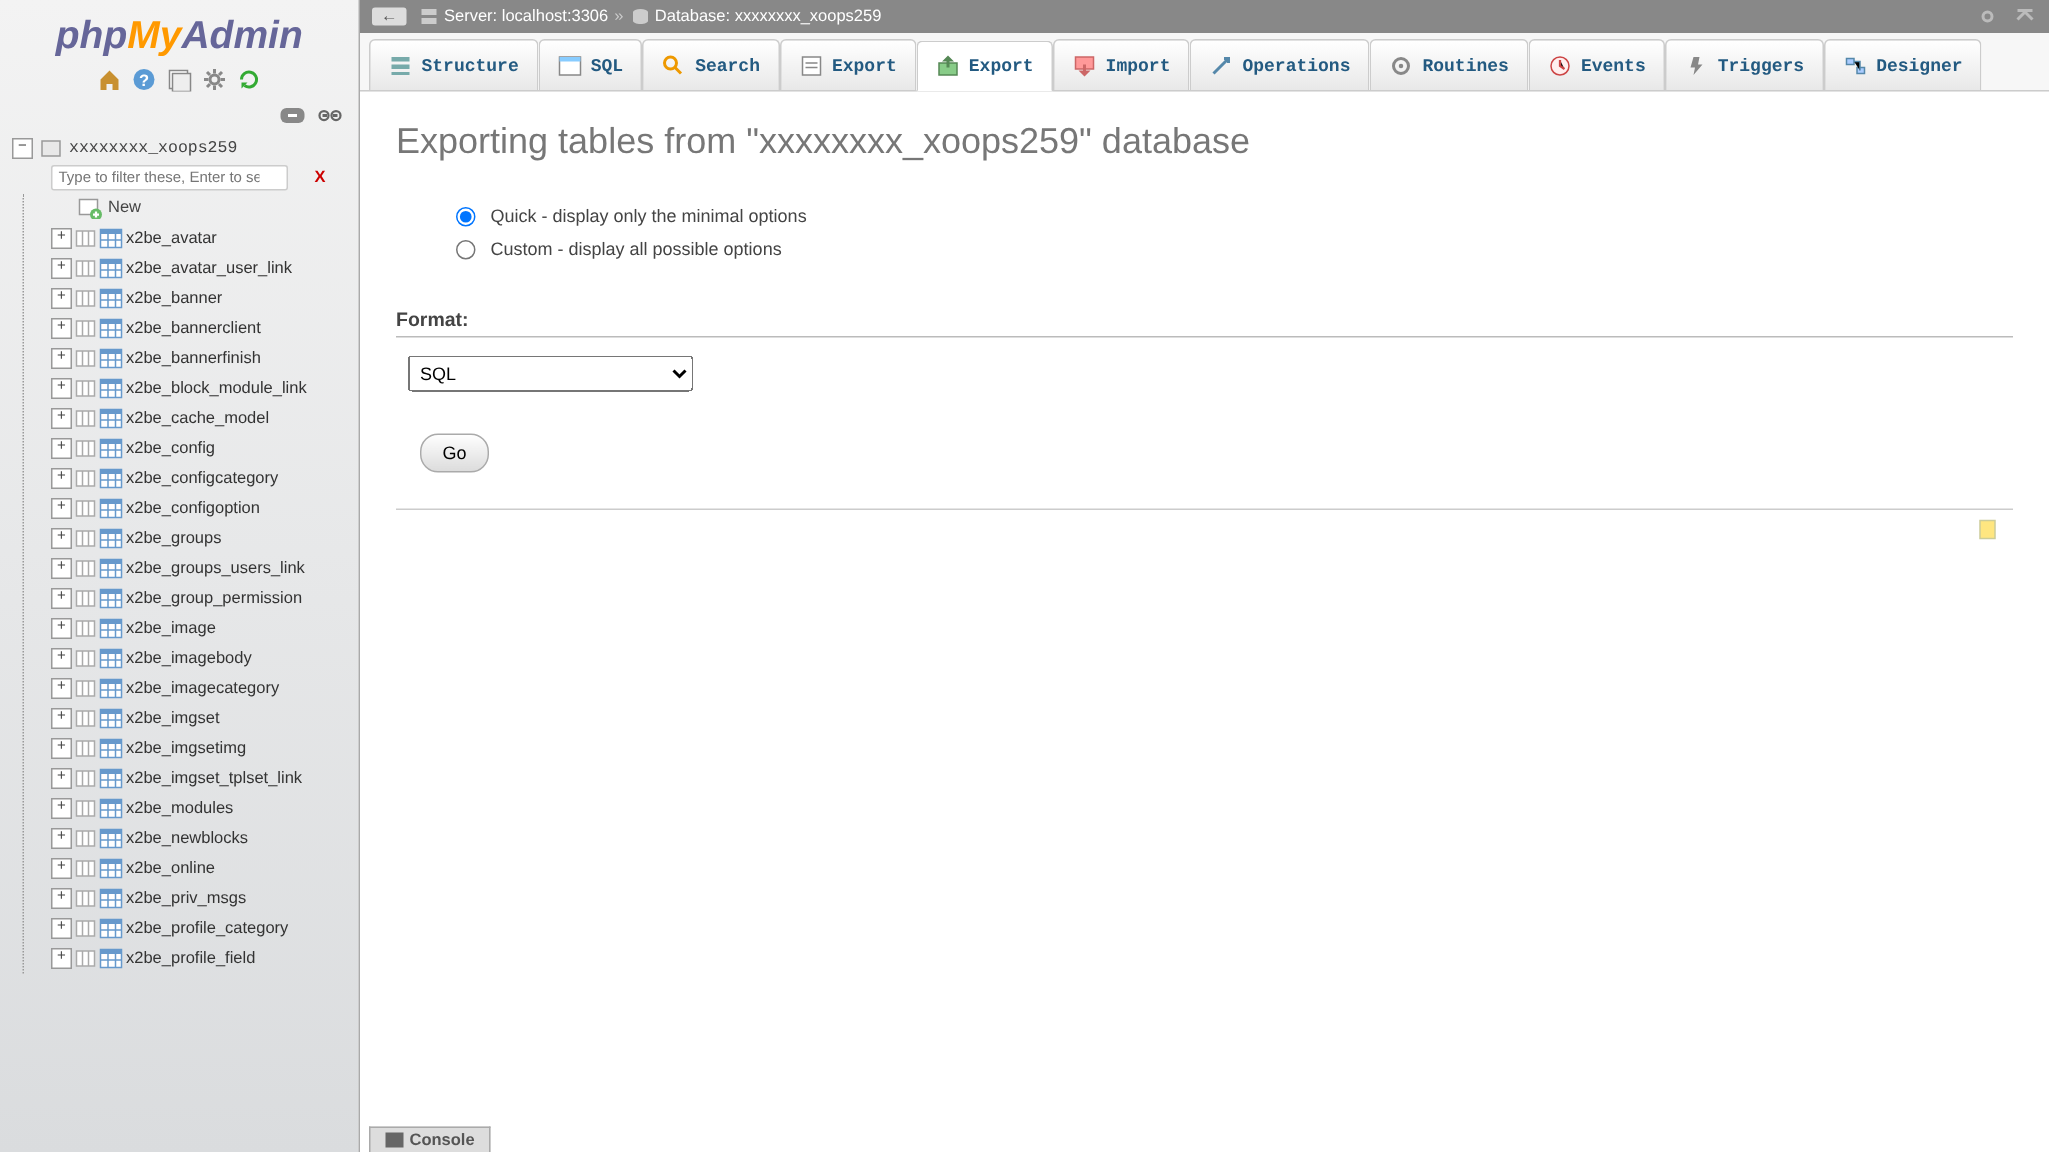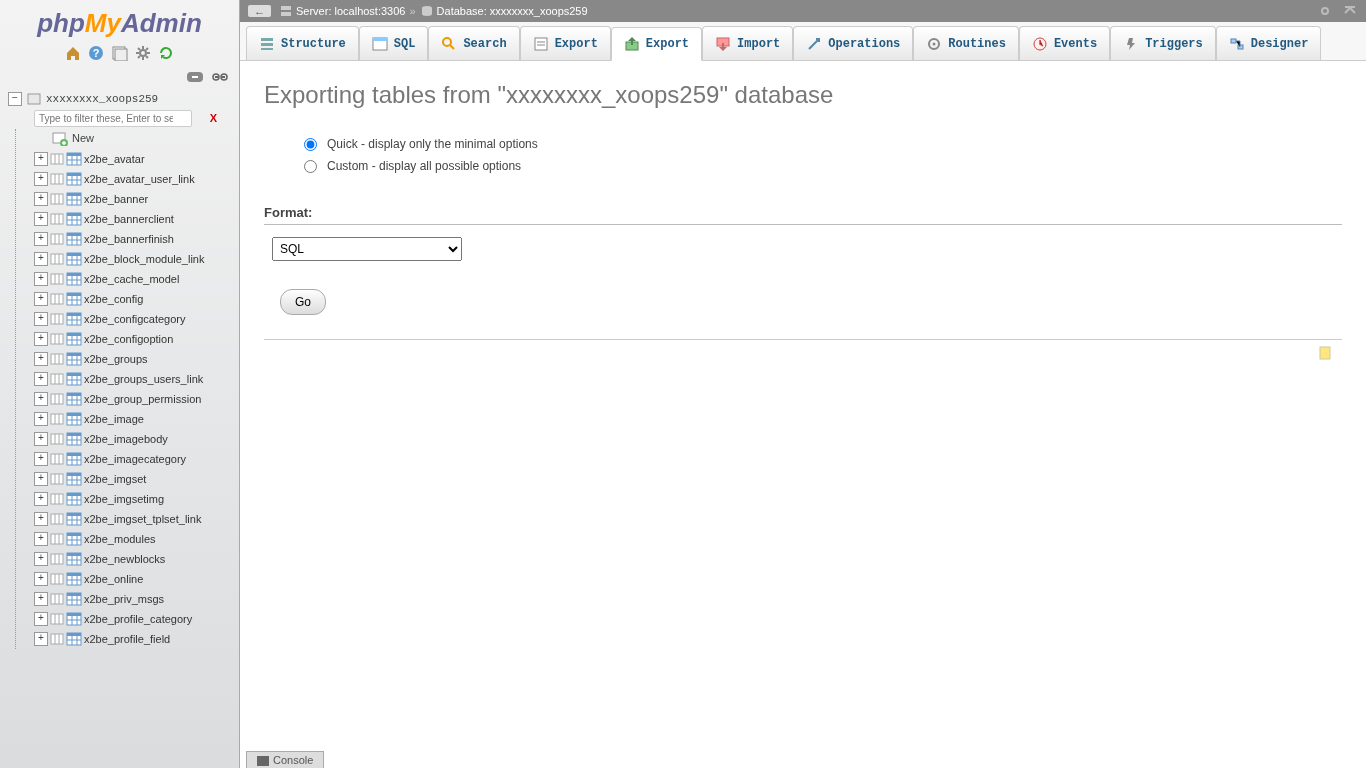--- a/index.html
+++ b/index.html
@@ -63,21 +63,21 @@
 
 .format-select { margin: 12px 0 28px 8px; }
 .format-select select { width: 190px; padding: 3px; font-size: 12px; }
 
 .go-btn { padding: 5px 14px; background: linear-gradient(#fefefe,#dcdcdc); border: 1px solid #aaa; border-radius: 12px; cursor: pointer; font-size: 12px; margin-left: 16px; }
 
 .hr-line { border-top: 1px solid #ccc; margin-top: 24px; position: relative; }
 .bookmark { position: absolute; right: 10px; top: 6px; width: 14px; height: 14px; }
 
 .console-bar { position: absolute; bottom: 0; left: 240px; right: 0; }
-.console-bar .console-tab { display: inline-block; background: #ddd; border: 1px solid #aaa; border-bottom: none; padding: 2px 10px; margin-left: 6px; cursor: pointer; font-size: 11px; color: #555; }
+.console-bar .console-tab { display: inline-block; background: #ddd; border: 1px solid #aaa; border-bottom: none; padding: 2px 10px; margin-left: 6px; cursor: pointer; font-size: 11px; color: #555; font-weight: bold; }
 .console-tab .con-icon { display: inline-block; width: 12px; height: 10px; background: #666; margin-right: 4px; vertical-align: middle; }
 
 .tree-line { border-left: 1px dotted #999; margin-left: 11px; }
 </style>
 </head>
 <body>
 
 <div class="sidebar">
   <div class="logo">
     <span class="p1">php</span><span class="p2">My</span><span class="p3">Admin</span>

